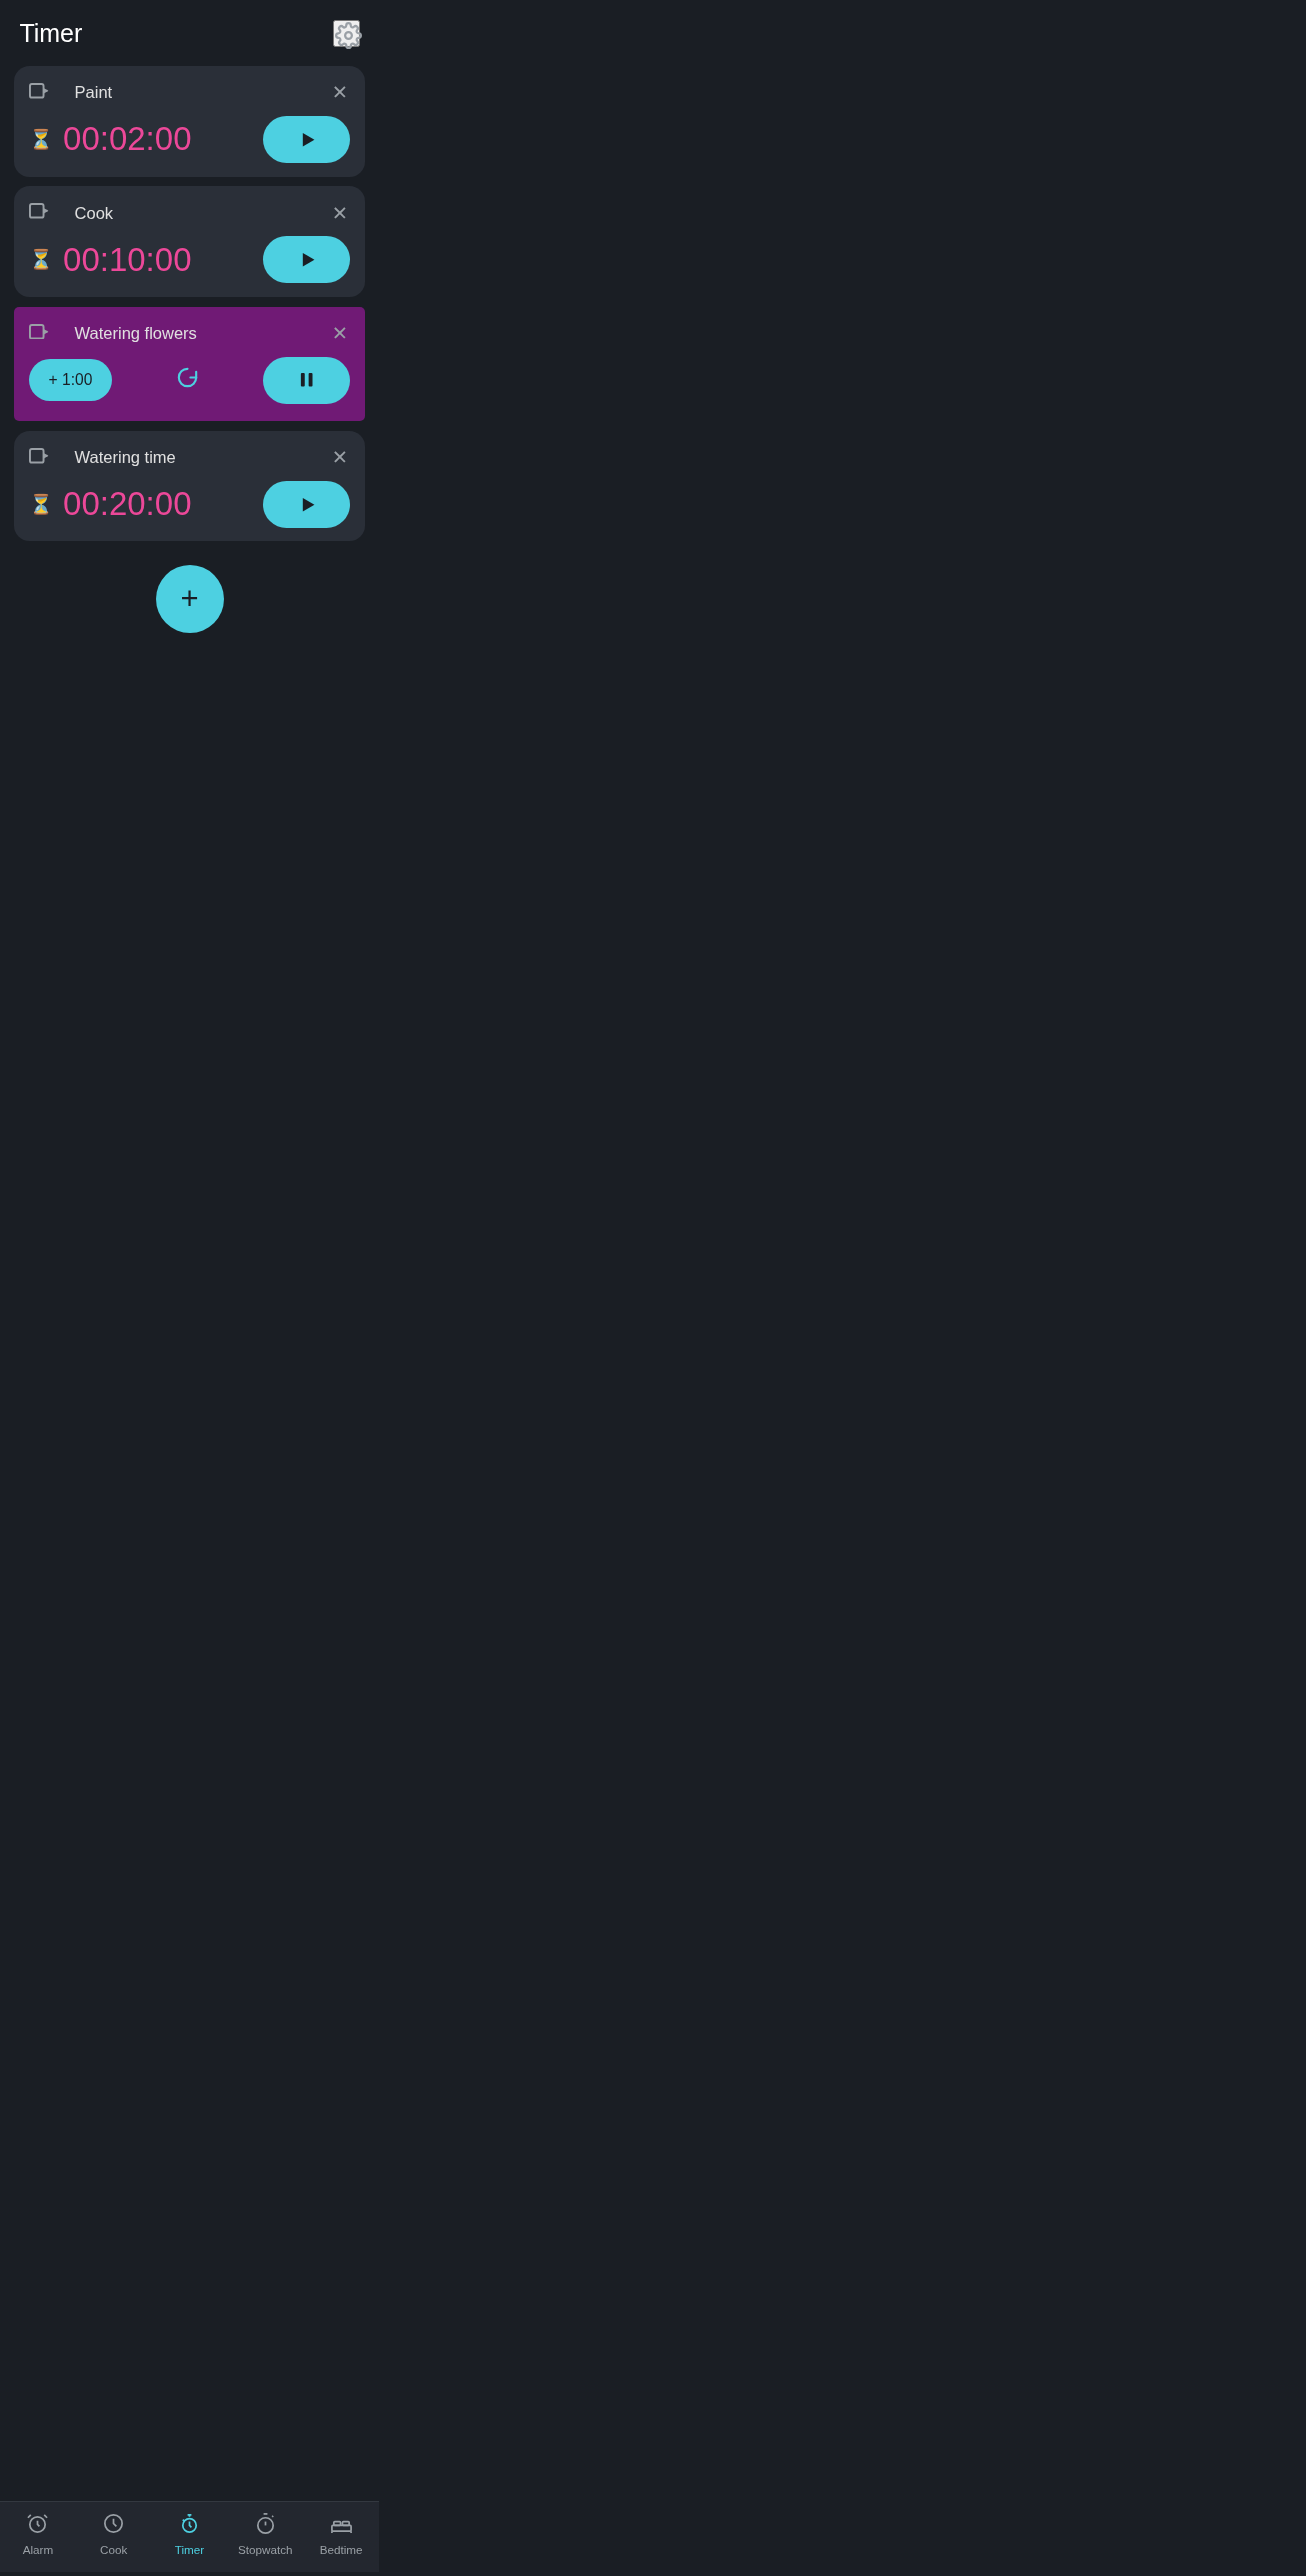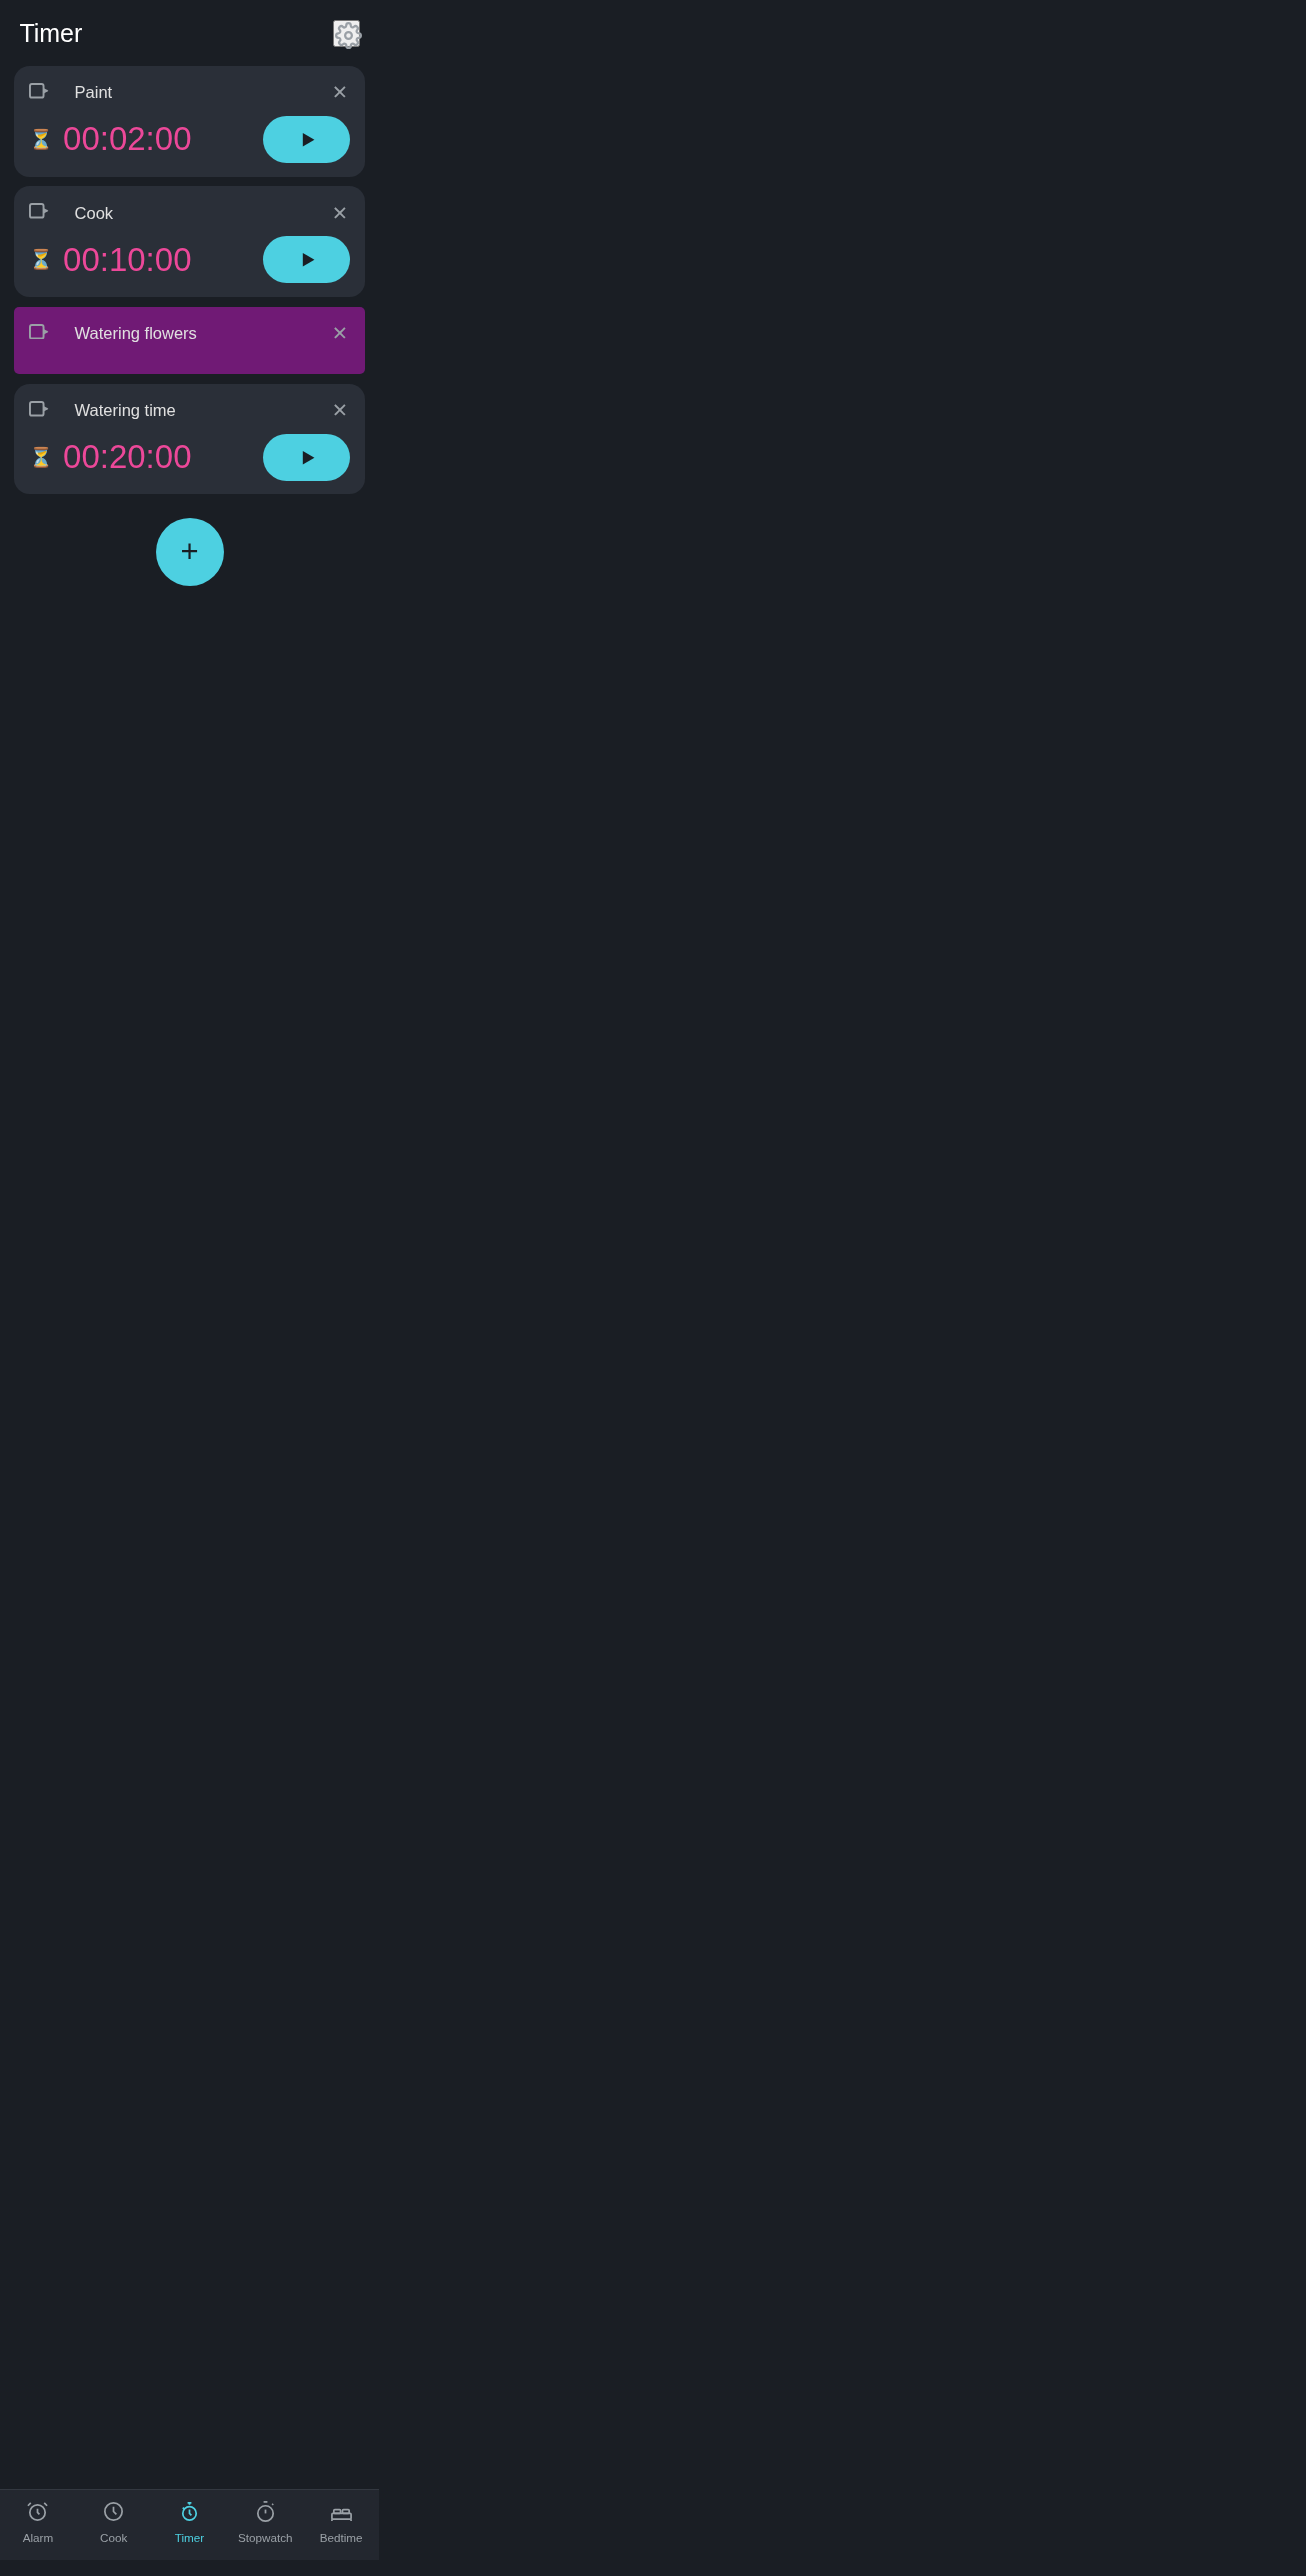--- a/index.html
+++ b/index.html
@@ -201,21 +201,21 @@
       color: #1a1e24;
       cursor: pointer;
       display: flex;
       align-items: center;
       justify-content: center;
     }
 
     
     .bottom-nav {
       position: fixed;
-      bottom: 16px;
+      bottom: 4px;
       width: 379px;
       background: #23272f;
       display: flex;
       justify-content: space-around;
       align-items: center;
       padding: 9.7px 0 15.6px 0;
       border-top: 1px solid #333840;
     }
 
     .nav-item {
@@ -326,20 +326,35 @@
               <path d="M15 8L19 8" stroke="#9aa0a6" stroke-width="2"></path>
               <path d="M15 5L20 8L15 11" fill="#9aa0a6"></path>
             </svg>
           </span>
           <span class="timer-name">Watering flowers</span>
         </div>
         <button class="close-btn">✕</button>
       </div>
 
 
+      <div class="active-controls">
+        <button class="add-time-btn">+ 1:00</button>
+        <button class="reset-btn" title="Reset">
+          <svg width="27" height="27" viewBox="0 0 28 28" fill="none" stroke="#4dd0e1" stroke-width="2.2" stroke-linecap="round">
+            <path d="M14 5 A9 9 0 1 0 23 14"></path>
+            <polyline points="23,8 23,14 17,14"></polyline>
+          </svg>
+        </button>
+        <button class="pause-btn">
+          <svg width="19.4" height="19.4" viewBox="0 0 20 20" fill="currentColor">
+            <rect x="4" y="3" width="4" height="14" rx="1"></rect>
+            <rect x="12" y="3" width="4" height="14" rx="1"></rect>
+          </svg>
+        </button>
+      </div>
     </div>
 
     <div class="timer-card">
       <div class="timer-card-header">
         <div class="timer-label-row">
           <span class="label-icon">
             <svg width="19.4" height="15.6" viewBox="0 0 20 16" fill="none">
               <rect x="1" y="1" width="14" height="14" rx="2" stroke="#9aa0a6" stroke-width="2"></rect>
               <path d="M15 8L19 8" stroke="#9aa0a6" stroke-width="2"></path>
               <path d="M15 5L20 8L15 11" fill="#9aa0a6"></path>

